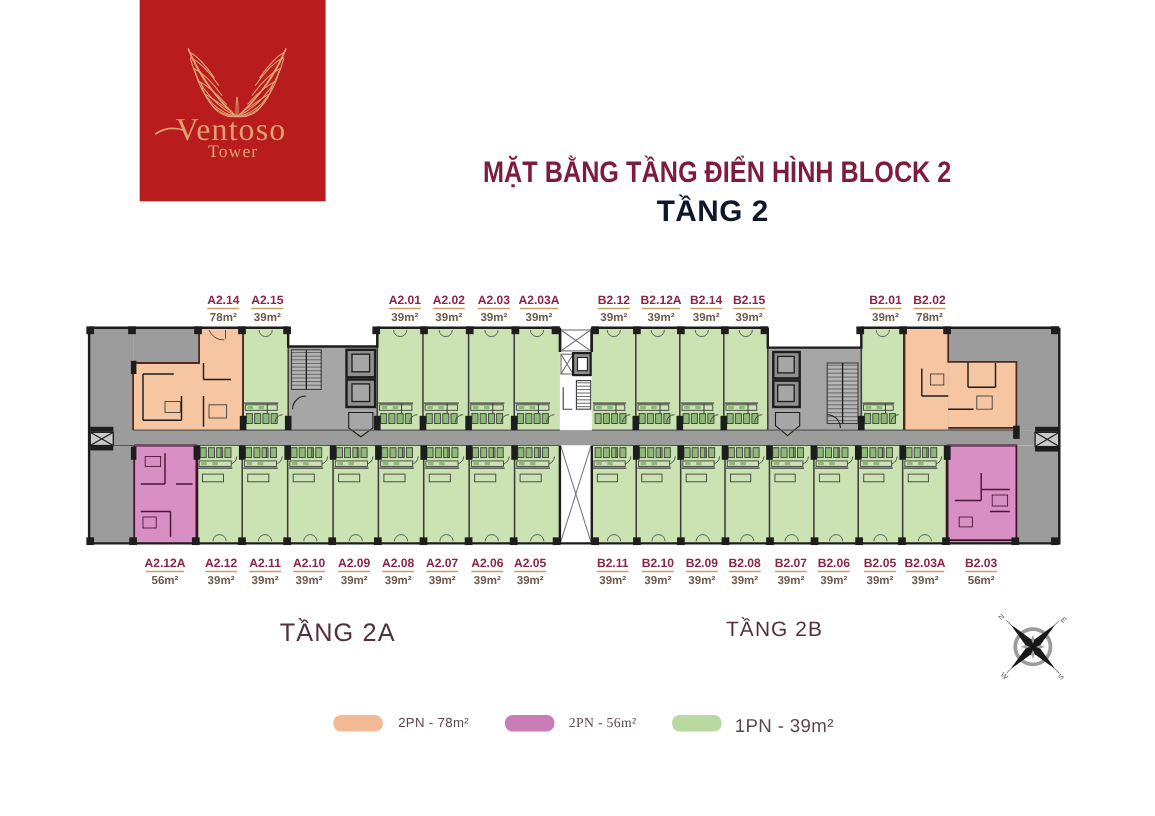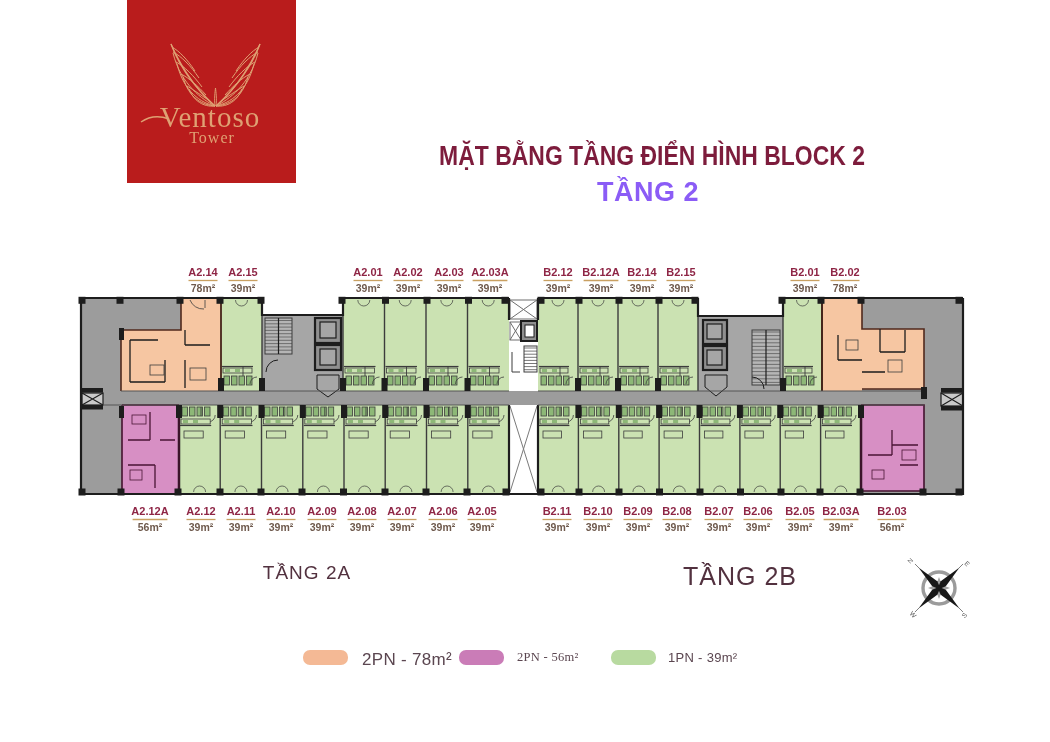--- a/index.html
+++ b/index.html
@@ -690,21 +690,21 @@
 <path d="M 128 47 C 121 51 113 59 105 71"></path>
 <path d="M 84 106 C 83 99 84 92 84.5 88 M 85 106 C 86 99 85 92 84.5 88" stroke-width="0.9"></path>
 </g>
 <text x="83" y="127" text-anchor="middle" font-family="Liberation Serif,serif" font-size="29" fill="#dfa173" style="letter-spacing:1px">Ventoso</text>
 <path d="M 14 122 C 24 115 34 116 42 119" stroke="#dfa173" fill="none" stroke-width="1.5"></path>
 <text x="85" y="143" text-anchor="middle" font-family="Liberation Serif,serif" font-size="16" fill="#dfa173" style="letter-spacing:1px">Tower</text>
 </svg>
 </div>
 
 <div class="abs" style="left:347px;top:141px;width:610px;text-align:center;font-family:'Liberation Sans',sans-serif;font-weight:bold;font-size:27px;color:#7d1c3c;transform:scaleX(0.85);transform-origin:50% 50%">MẶT BẰNG TẦNG ĐIỂN HÌNH BLOCK 2</div>
-<div class="abs" style="left:343px;top:177px;width:610px;text-align:center;font-family:'Liberation Sans',sans-serif;font-weight:bold;font-size:27px;color:#8b5cf6;letter-spacing:0.5px">TẦNG 2</div>
+<div class="abs" style="left:343px;top:177px;width:610px;text-align:center;font-family:'Liberation Sans',sans-serif;font-weight:bold;font-size:27px;color:#0f172a;letter-spacing:0.5px">TẦNG 2</div>
 
-<div class="abs" style="left:227px;top:562px;width:160px;text-align:center;font-family:'Liberation Sans',sans-serif;font-size:19px;color:#52313f;letter-spacing:1px">TẦNG 2A</div>
-<div class="abs" style="left:660px;top:562px;width:160px;text-align:center;font-family:'Liberation Sans',sans-serif;font-size:25px;color:#52313f;letter-spacing:1px">TẦNG 2B</div>
+<div class="abs" style="left:227px;top:562px;width:160px;text-align:center;font-family:'Liberation Sans',sans-serif;font-size:23px;color:#52313f;letter-spacing:1px">TẦNG 2A</div>
+<div class="abs" style="left:660px;top:562px;width:160px;font-family:'Liberation Sans',sans-serif;font-size:19px;color:#52313f;letter-spacing:1px">TẦNG 2B</div>
 <div class="abs" style="left:303px;top:650px;width:45px;height:15px;background:#f4b995;border-radius:7px"></div>
-<div class="abs" style="left:362px;top:650px;font-family:'Liberation Sans',sans-serif;font-size:17px;color:#5b4650;letter-spacing:0.3px">2PN&nbsp;- 78m²</div>
+<div class="abs" style="left:362px;top:650px;font-family:'Liberation Sans',sans-serif;font-size:12px;color:#5b4650;letter-spacing:0.3px">2PN&nbsp;- 78m²</div>
 <div class="abs" style="left:459px;top:650px;width:45px;height:15px;background:#ca7cb7;border-radius:7px"></div>
 <div class="abs" style="left:517px;top:650px;font-family:Liberation Serif, serif;font-size:12.5px;color:#5b4650;letter-spacing:0.3px">2PN&nbsp;- 56m²</div>
 <div class="abs" style="left:611px;top:650px;width:45px;height:15px;background:#b8daa0;border-radius:7px"></div>
-<div class="abs" style="left:668px;top:650px;font-family:'Liberation Sans',sans-serif;font-size:13px;color:#5b4650;letter-spacing:0.3px">1PN&nbsp;- 39m²</div>
+<div class="abs" style="left:668px;top:650px;font-family:'Liberation Sans',sans-serif;font-size:17px;color:#5b4650;letter-spacing:0.3px">1PN&nbsp;- 39m²</div>
 </body></html>

